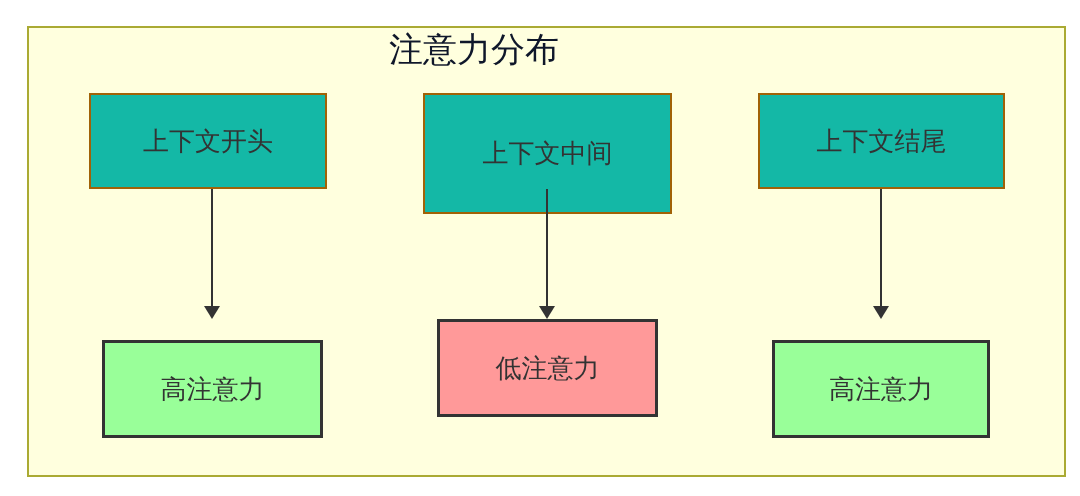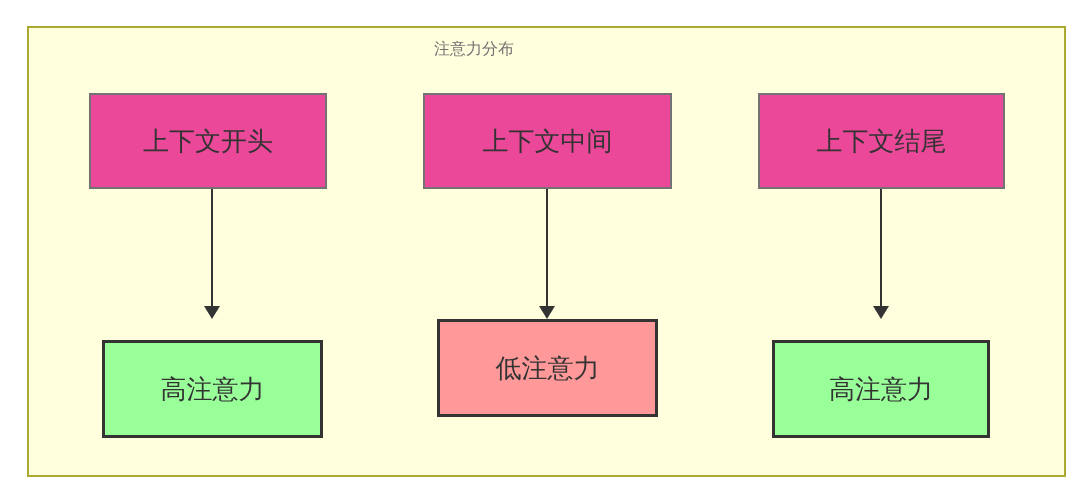--- a/index.html
+++ b/index.html
@@ -18,37 +18,37 @@
     width: 1039px; height: 451px;
     background: #ffffde;
     border: 2px solid #aaaa33;
     box-sizing: border-box;
   }
   .cluster-title {
     position: absolute;
     left: 27px; top: 34px;
     width: 894px;
     text-align: center;
-    font-size: 16px;
+    font-size: 34px;
     line-height: 30px;
-    color: #737373;
+    color: #0f172a;
   }
   .node {
     position: absolute;
     box-sizing: border-box;
     display: flex;
     align-items: center;
     justify-content: center;
     font-size: 26px;
     text-align: center;
     color: #333333;
   }
   .node.context {
-    background: #ec4899;
-    border: 2px solid #737373;
+    background: #14b8a6;
+    border: 2px solid #a16207;
   }
   .node.high {
     background: #99ff99;
     border: 3px solid #333333;
     margin-top: 21px;
   }
   .node.low {
     background: #ff9999;
     border: 3px solid #333333;
   }
@@ -75,21 +75,21 @@
 
   <div class="node context" style="left:89px; top:93px; width:238px; height:96px;">
     <span>上下文开头</span>
   </div>
   <div class="edge-line" style="left:211px; top:189px; height:118px;"></div>
   <div class="edge-head" style="left:204px; top:306px;"></div>
   <div class="node high" style="left:102px; top:319px; width:221px; height:98px;">
     <span>高注意力</span>
   </div>
 
-  <div class="node context" style="left:423px; top:93px; width:249px; height:96px;">
+  <div class="node context" style="left:423px; top:93px; width:249px; height:121px;">
     <span>上下文中间</span>
   </div>
   <div class="edge-line" style="left:546px; top:189px; height:118px;"></div>
   <div class="edge-head" style="left:539px; top:306px;"></div>
   <div class="node context" style="left:758px; top:93px; width:247px; height:96px;">
     <span>上下文结尾</span>
   </div>
 
   <div class="node low" style="left:437px; top:319px; width:221px; height:98px;">
     <span>低注意力</span>

